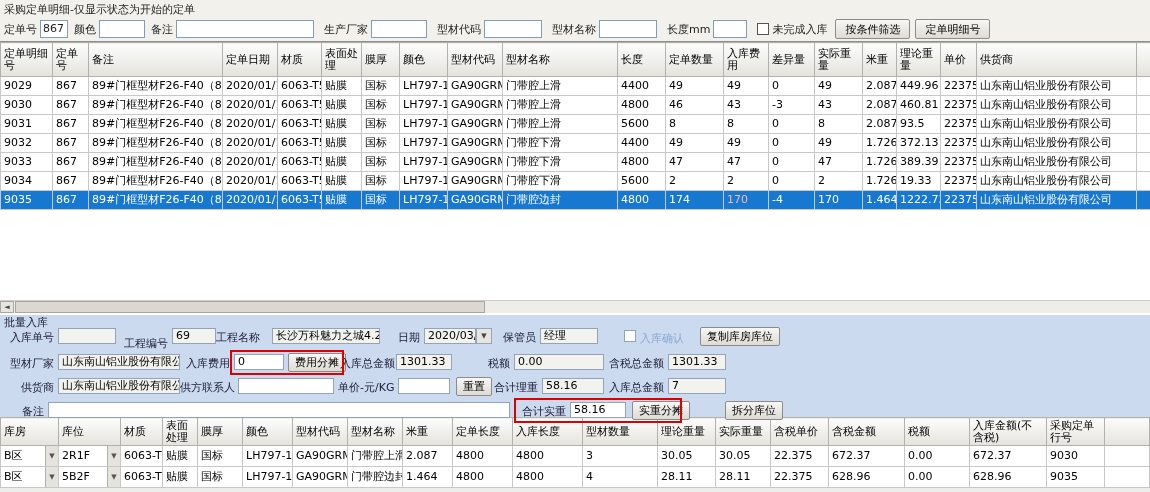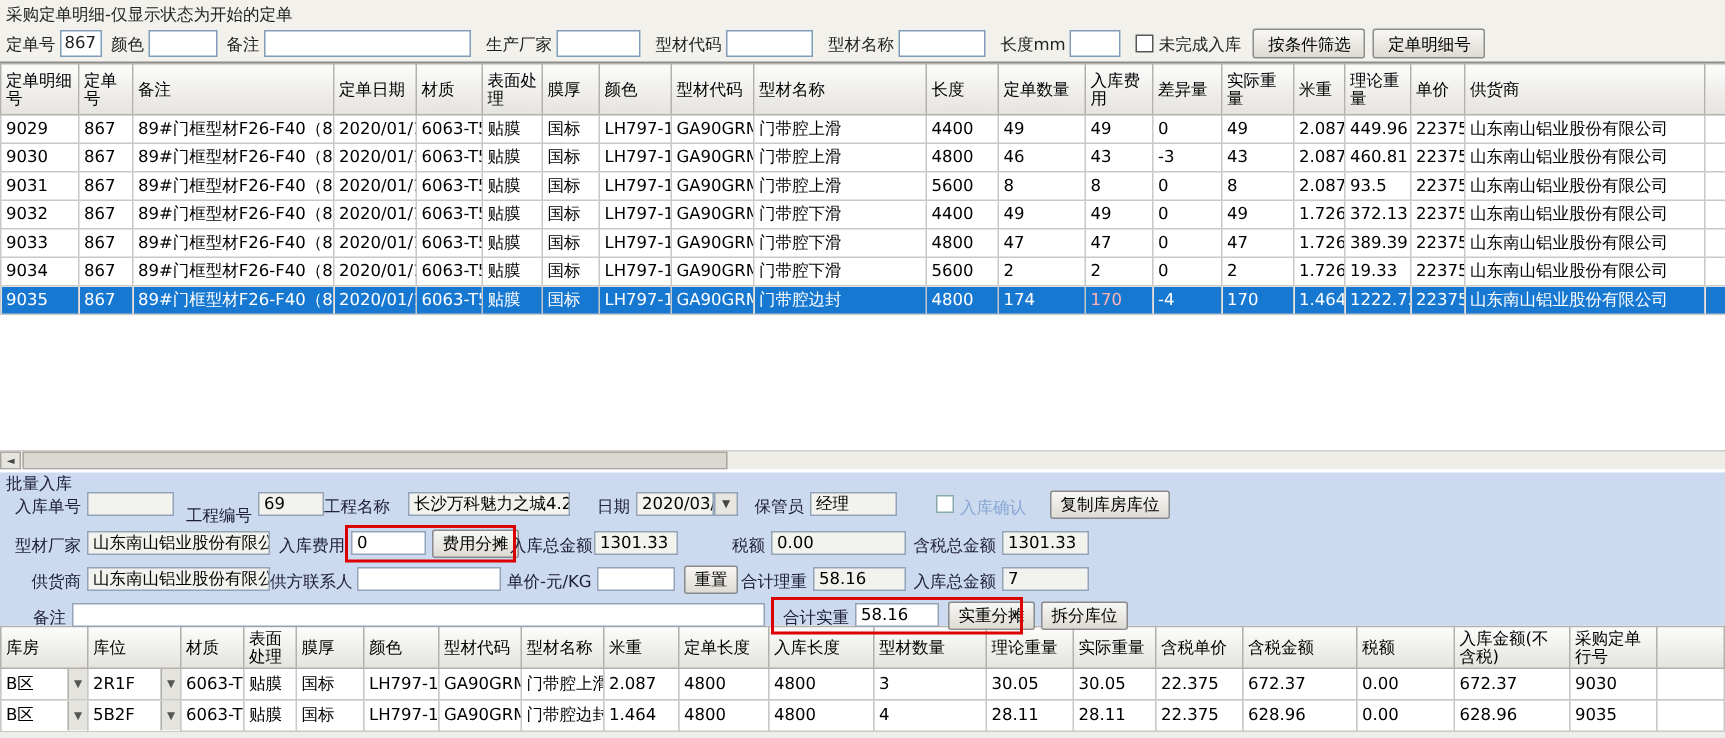--- a/index.html
+++ b/index.html
@@ -351,21 +351,21 @@
   <div class="pfld gray" style="left:542px;top:63px;width:62px">58.16</div>
   <span class="plbl" style="left:608px;top:65px;width:56px">入库总金额</span>
   <div class="pfld gray" style="left:668px;top:63px;width:58px">7</div>
 
   <span class="plbl" style="left:8px;top:89px;width:36px">备注</span>
   <div class="pfld" style="left:48px;top:87px;width:462px"></div>
   <span class="plbl" style="left:518px;top:89px;width:48px">合计实重</span>
   <div class="pfld" style="left:570px;top:87px;width:56px">58.16</div>
   <button class="pbtn" style="left:632px;top:86px">实重分摊</button>
   <div class="redbox" style="left:514px;top:83px;width:168px;height:25px"></div>
-  <button class="pbtn" style="left:694px;top:86px">拆分库位</button>
+  <button class="pbtn" style="left:725px;top:86px">拆分库位</button>
 </div>
 
 <div class="bottom-grid-area">
   <table class="grid" id="inbound-grid">
     <thead>
         <tr>
           <th>库房</th>
           <th>库位</th>
           <th>材质</th>
           <th>表面处理</th>

